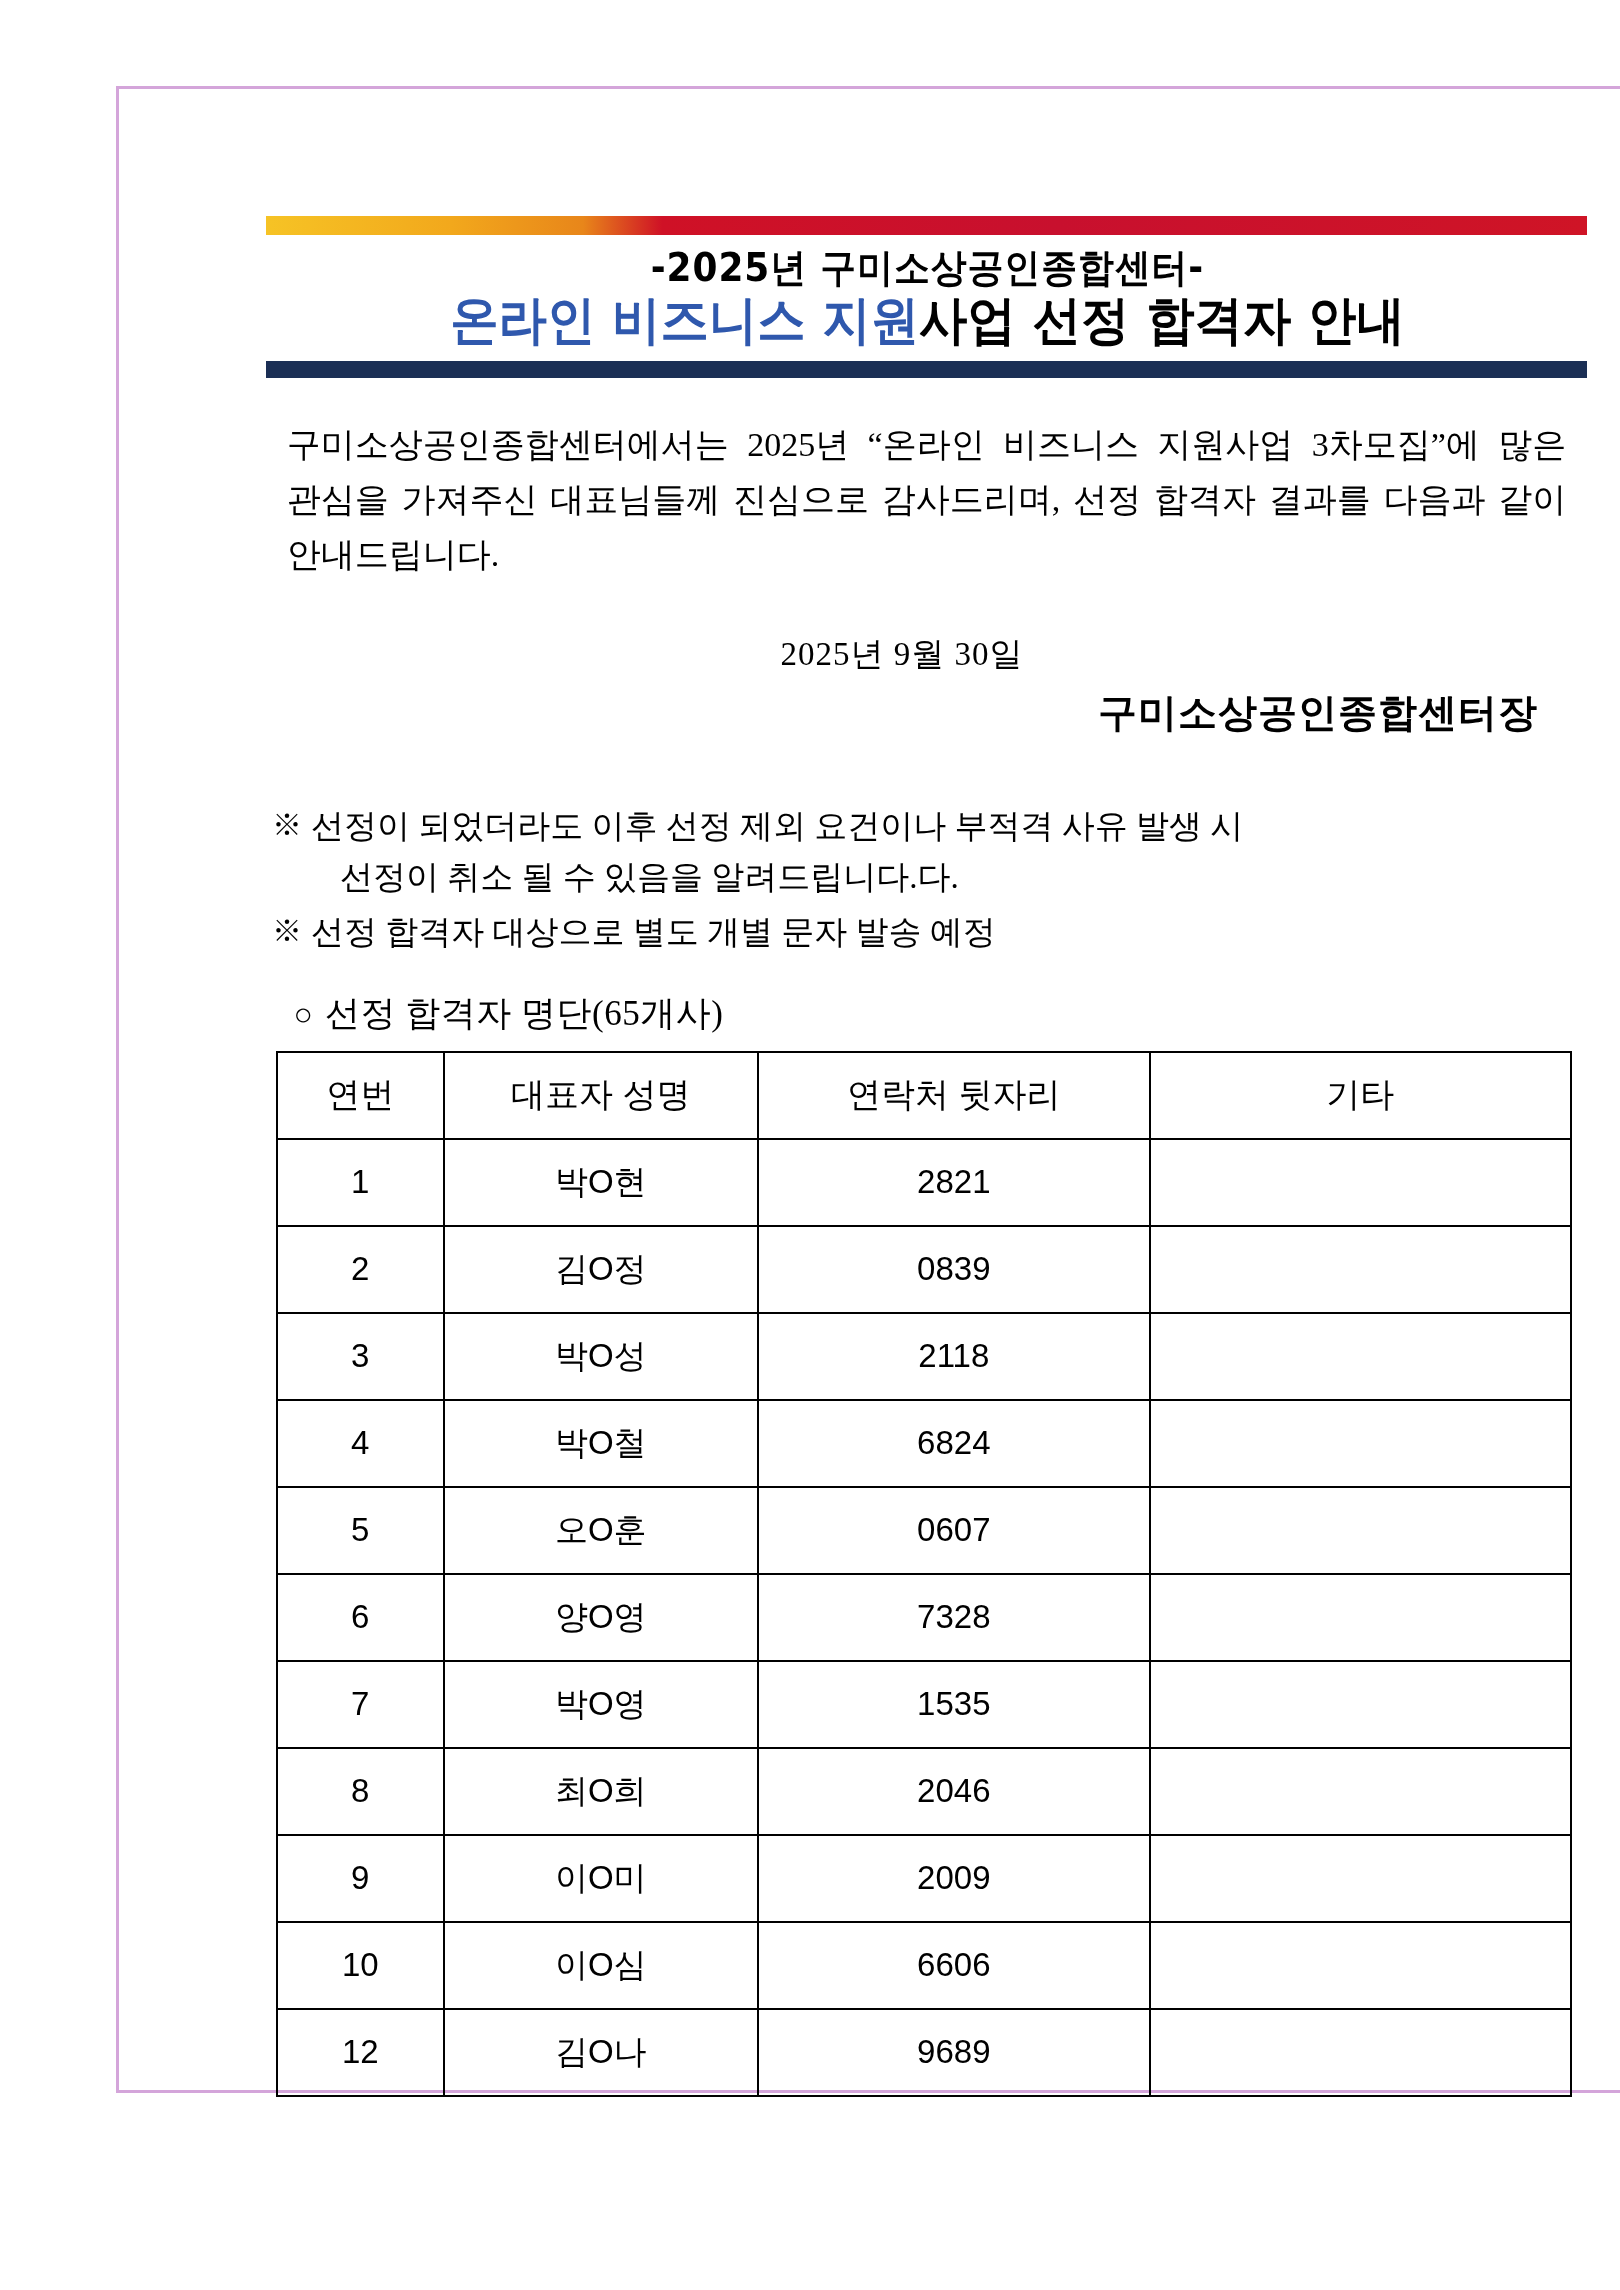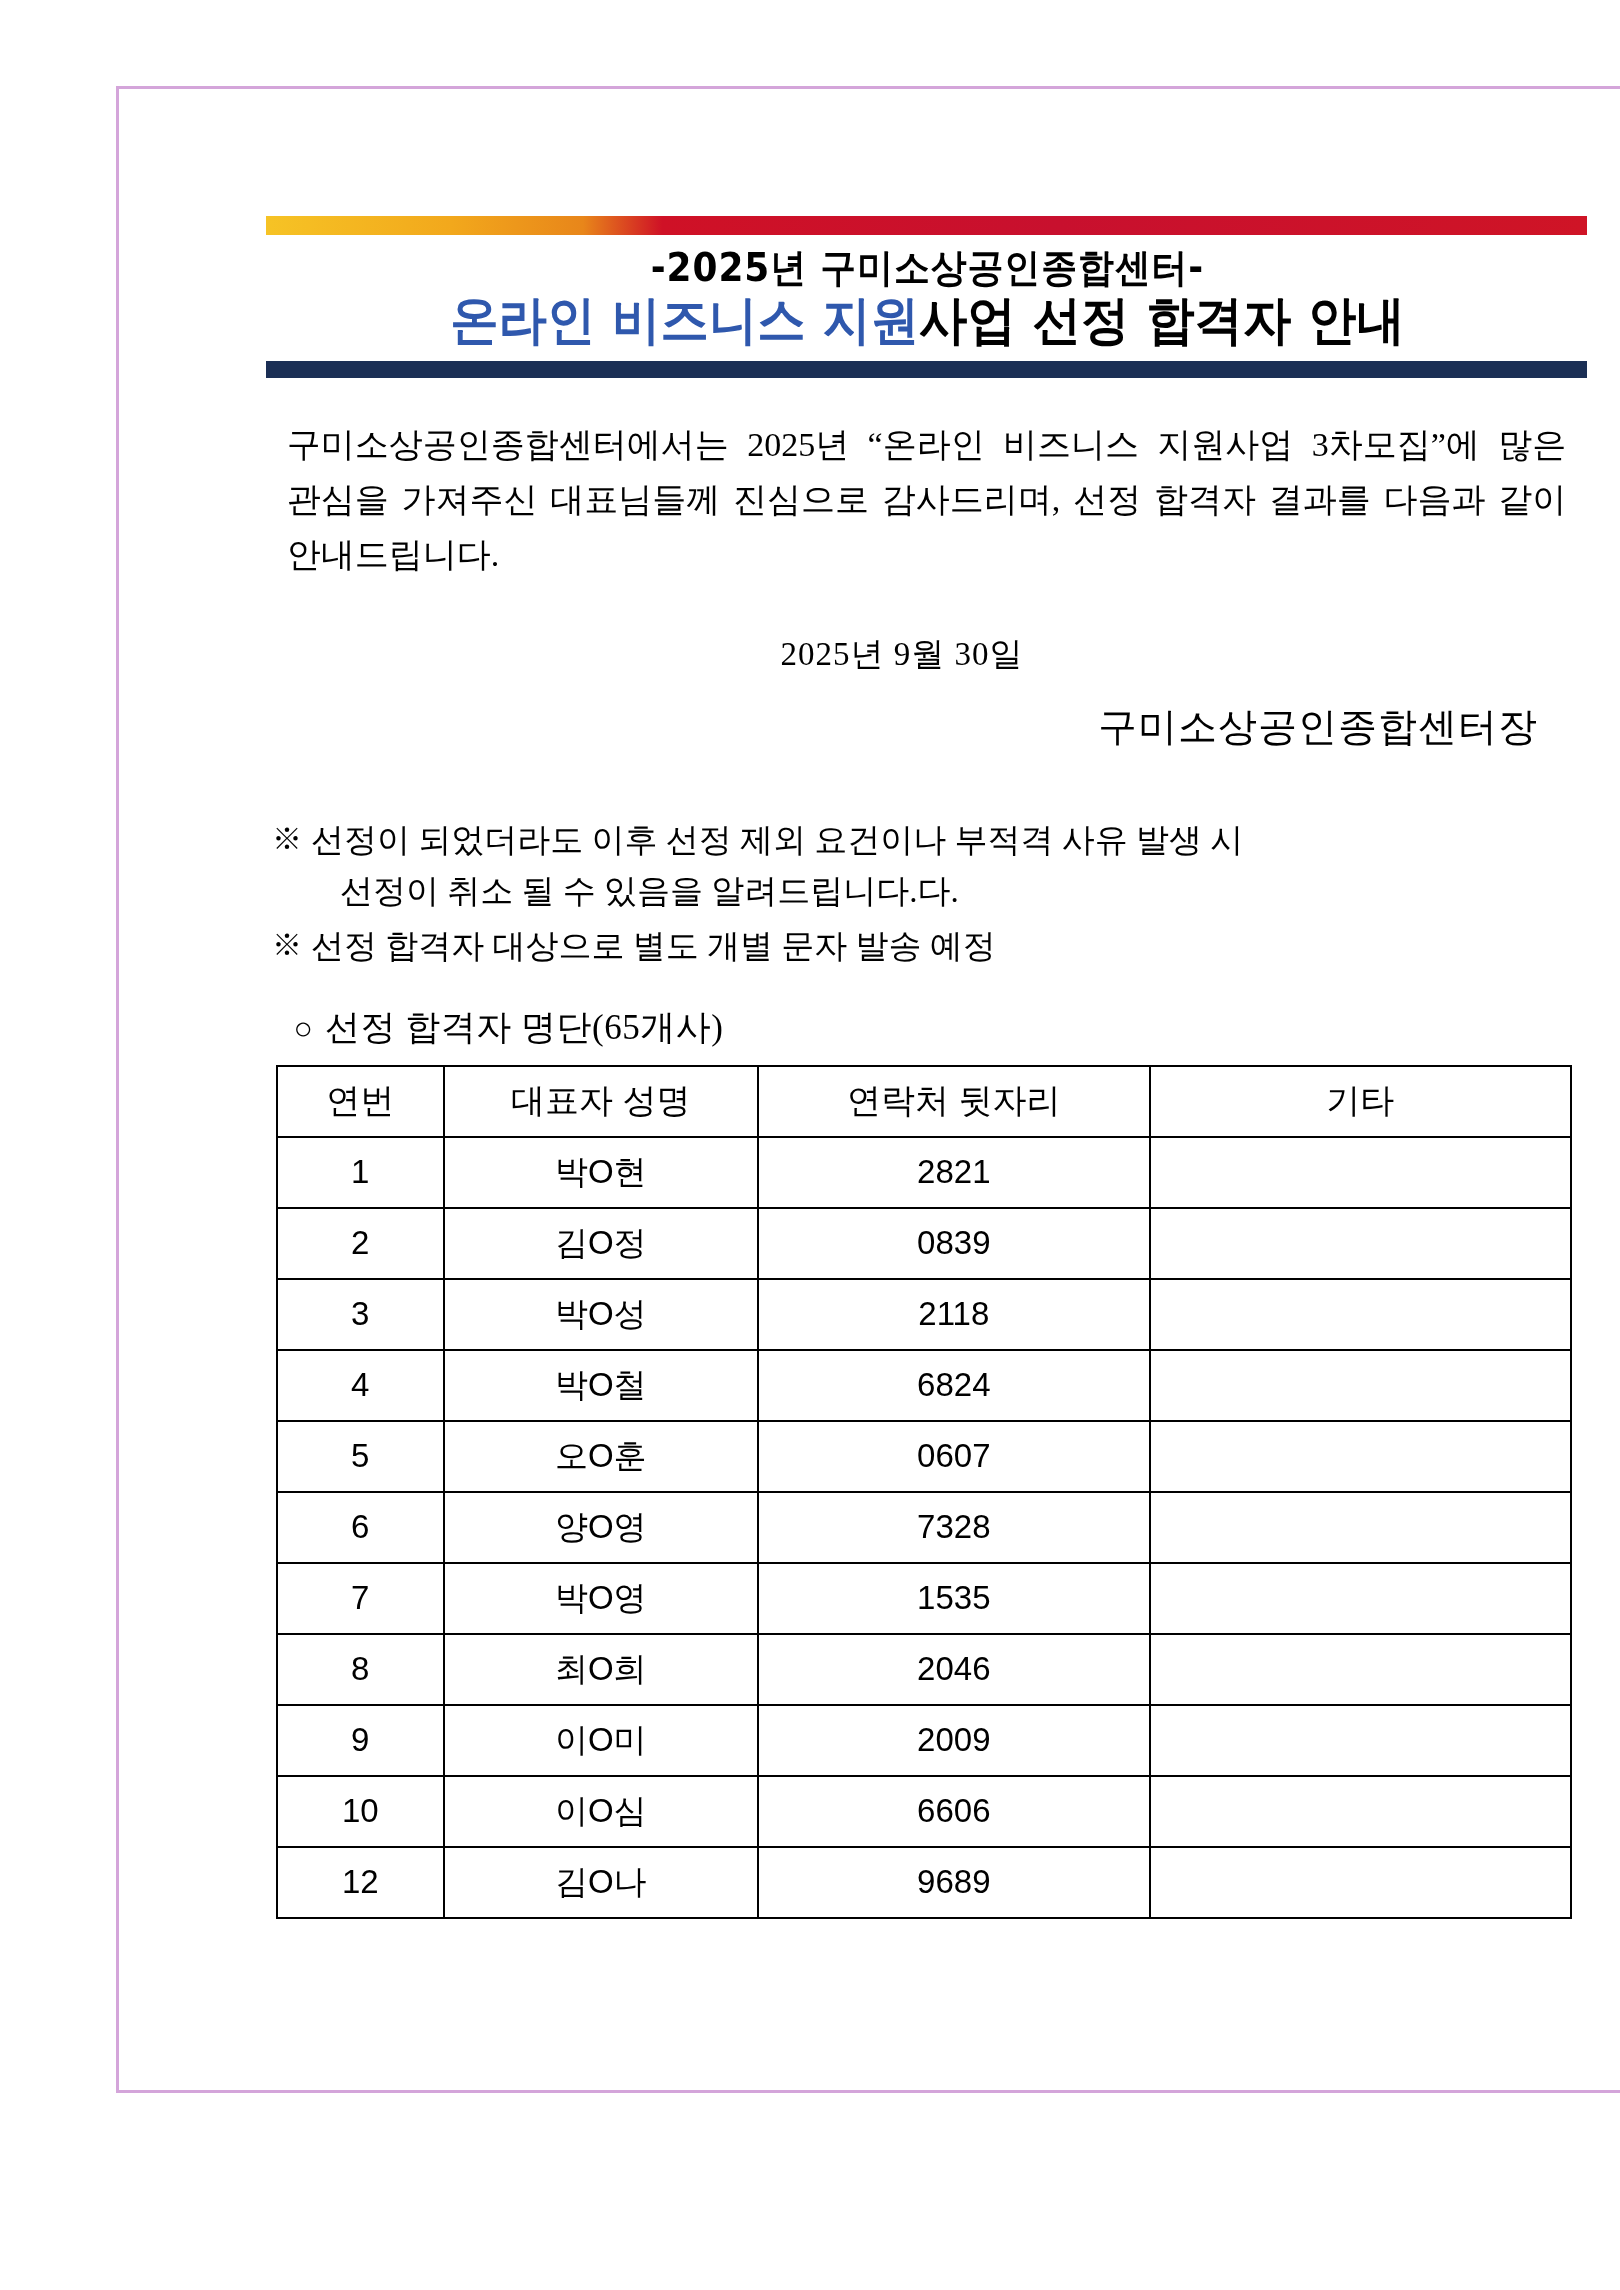--- a/index.html
+++ b/index.html
@@ -99,23 +99,23 @@
     padding-right: 51px;
   }
   .sign-date {
     font-size: 33px;
     line-height: 1.3;
     letter-spacing: 1px;
     text-align: center;
   }
   .sign-name {
     font-size: 39px;
-    font-weight: normal;
+    font-weight: bold;
     line-height: 1.35;
-    margin-top: 25px;
+    margin-top: 11px;
     letter-spacing: 1px;
   }
 
   
   .notes {
     margin-top: 61px;
     font-size: 33px;
     line-height: 1.55;
     padding-left: 5.9px;
   }
@@ -161,21 +161,21 @@
 
   table.roster th,
   table.roster td {
     border: 2px solid #000000;
     height: 61px;
     text-align: center;
     vertical-align: middle;
     font-size: 33px;
     font-weight: normal;
     font-family: "Liberation Sans", "DejaVu Sans", sans-serif;
-    padding: 4px;
+    padding: 12px;
   }
   table.roster th { font-size: 34px; }
   table.roster td.etc { }
 </style>
 </head>
 <body>
 
 <div class="page-frame">
   <div class="page-inner">
 

